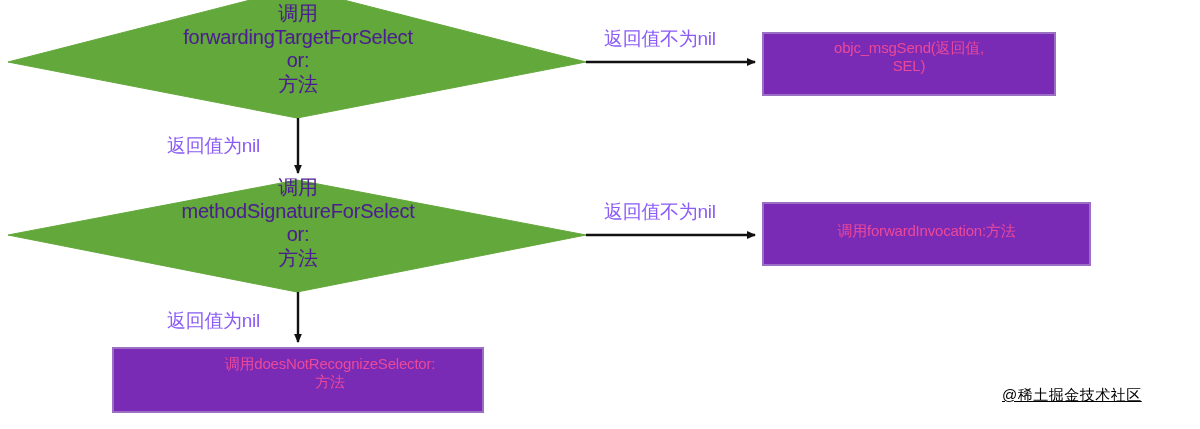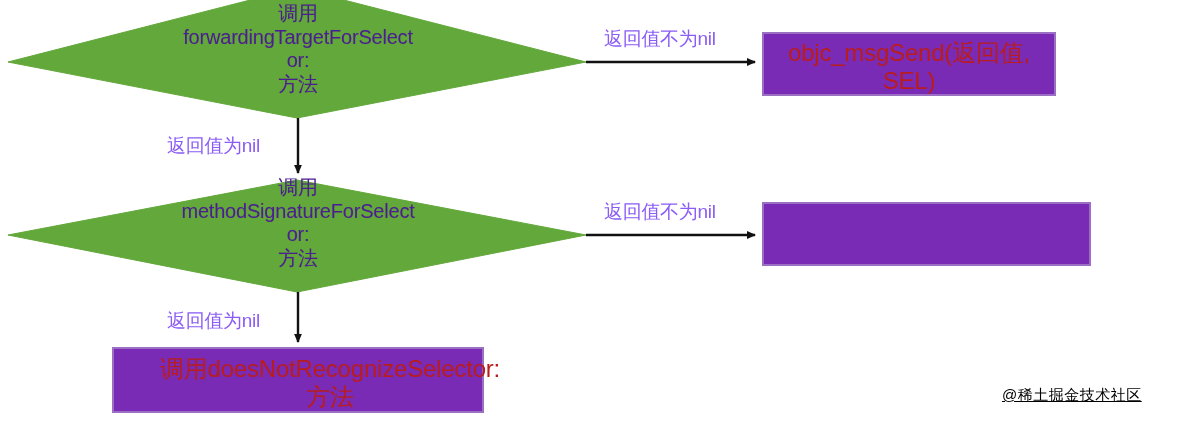--- a/index.html
+++ b/index.html
@@ -31,22 +31,22 @@
     white-space: pre-line;
     pointer-events: none;
   }
   .diamond-text {
     color: #4c1d95;
     font-size: 20px;
     letter-spacing: -0.2px;
     text-shadow: 0 0 1px rgba(0,0,0,0.12);
   }
   .box-text {
-    color: #b91c1c;
-    font-size: 24px;
+    color: #ec4899;
+    font-size: 15px;
     letter-spacing: -0.2px;
   }
   .edge-label {
     position: absolute;
     color: #8b5cf6;
     font-size: 19px;
     white-space: nowrap;
     letter-spacing: -0.3px;
   }
   .watermark {
@@ -95,20 +95,21 @@
 方法</div>
 
   <div class="node-text box-text" style="left:765px; top:39px; width:288px;">objc_msgSend(返回值,
 SEL)</div>
 
   <div class="node-text diamond-text" style="left:98px; top:176px; width:400px;">调用
 methodSignatureForSelect
 or:
 方法</div>
 
+  <div class="node-text box-text" style="left:765px; top:222px; width:323px;">调用forwardInvocation:方法</div>
 
   <div class="node-text box-text" style="left:115px; top:355px; width:430px;">调用doesNotRecognizeSelector:
 方法</div>
 
   <div class="edge-label" style="left:604px; top:26px;">返回值不为nil</div>
 
   <div class="edge-label" style="left:167px; top:133px;">返回值为nil</div>
 
   <div class="edge-label" style="left:604px; top:199px;">返回值不为nil</div>
 

